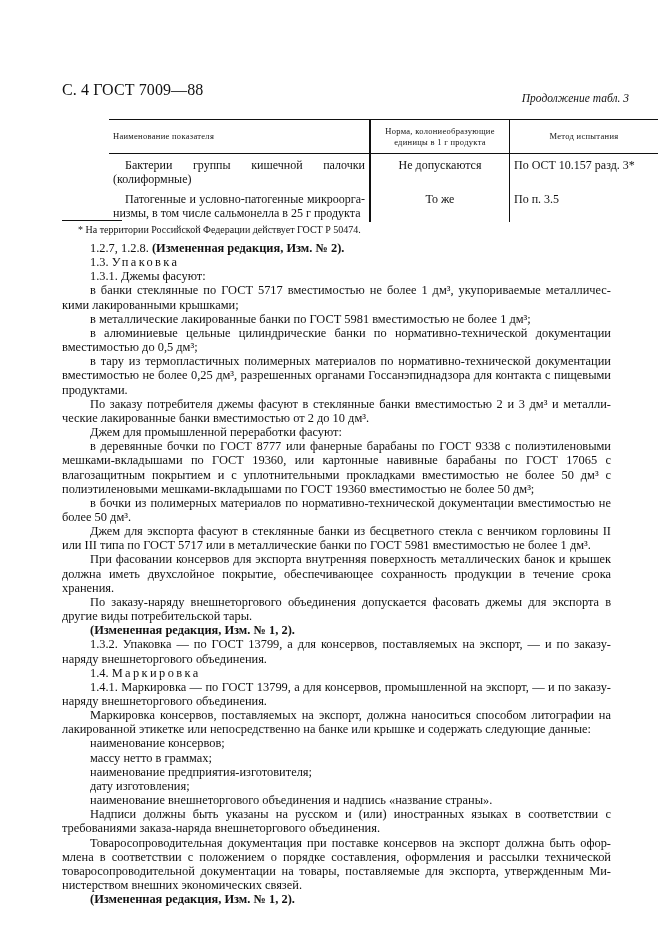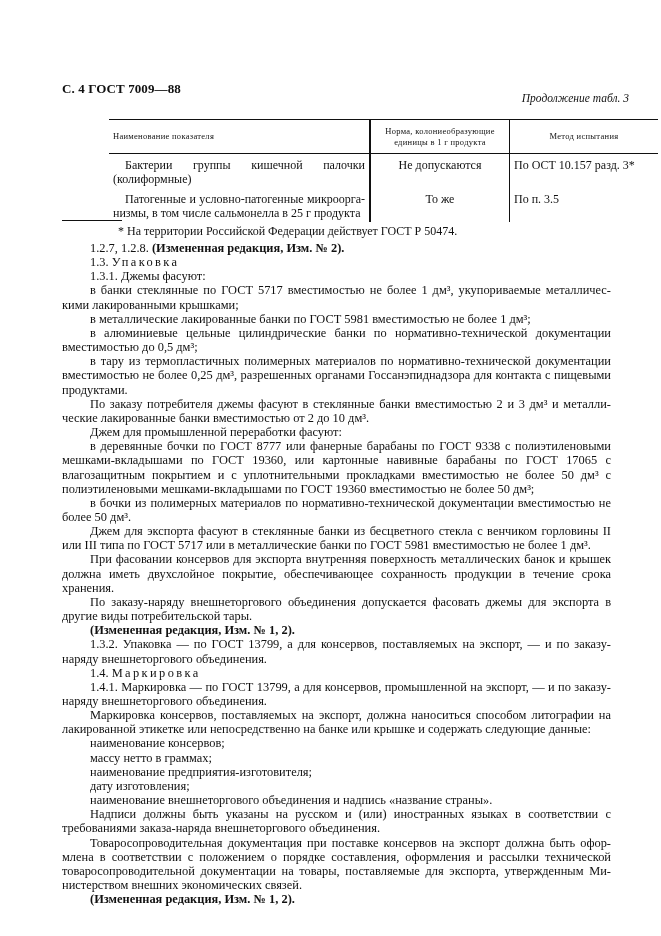--- a/index.html
+++ b/index.html
@@ -1,28 +1,28 @@
 <!DOCTYPE html>
 <html><head>
 <meta charset="utf-8">
 <style>
   html, body { margin: 0; padding: 0; background: #ffffff; }
   body { width: 661px; height: 936px; position: relative; overflow: hidden;
          font-family: "Liberation Serif", "DejaVu Serif", serif; color: #111; }
-  .page-header { position: absolute; left: 62px; top: 81px; font-size: 13px; font-weight: bold; letter-spacing: 0.1px; }
+  .page-header { position: absolute; left: 62px; top: 81px; font-size: 16px; font-weight: normal; letter-spacing: 0.1px; }
   .table-caption { position: absolute; right: 32px; top: 92px; font-size: 11.5px; font-style: italic; }
   table.spec { position: absolute; left: 62px; top: 119px; width: 549px; border-collapse: collapse; font-size: 12px; margin-left: 47px; }
   table.spec th { font-weight: normal; font-size: 8.5px; letter-spacing: 0.3px; height: 33px; vertical-align: middle;
                   border-top: 1.5px solid #111; border-bottom: 1.5px solid #111; text-align: center; padding: 0 4px; line-height: 11px; }
   table.spec td { vertical-align: top; padding: 4px 4px 2px 4px; line-height: 14px; }
   table.spec .c1 { width: 252px; border-right: 2px solid #111; text-align: justify; }
   table.spec .c2 { width: 130px; border-right: 1px solid #111; text-align: center; }
   table.spec .c3 { text-align: left; }
   .fn-rule { position: absolute; left: 62px; top: 220px; width: 60px; border-top: 1px solid #111; }
-  .footnote { position: absolute; left: 78px; top: 224px; font-size: 12px; margin-left: 40px; }
+  .footnote { position: absolute; left: 78px; top: 224px; font-size: 10px; }
   .body-text { position: absolute; left: 62px; top: 241px; width: 549px; font-size: 12.4px; line-height: 14.15px; }
   .body-text p { margin: 0; text-indent: 28px; text-align: justify; }
   .spaced { letter-spacing: 2.4px; }
   b.amend { font-weight: bold; }
 </style>
 </head>
 <body>
 
 <div class="page-header">С. 4 ГОСТ 7009—88</div>
 

